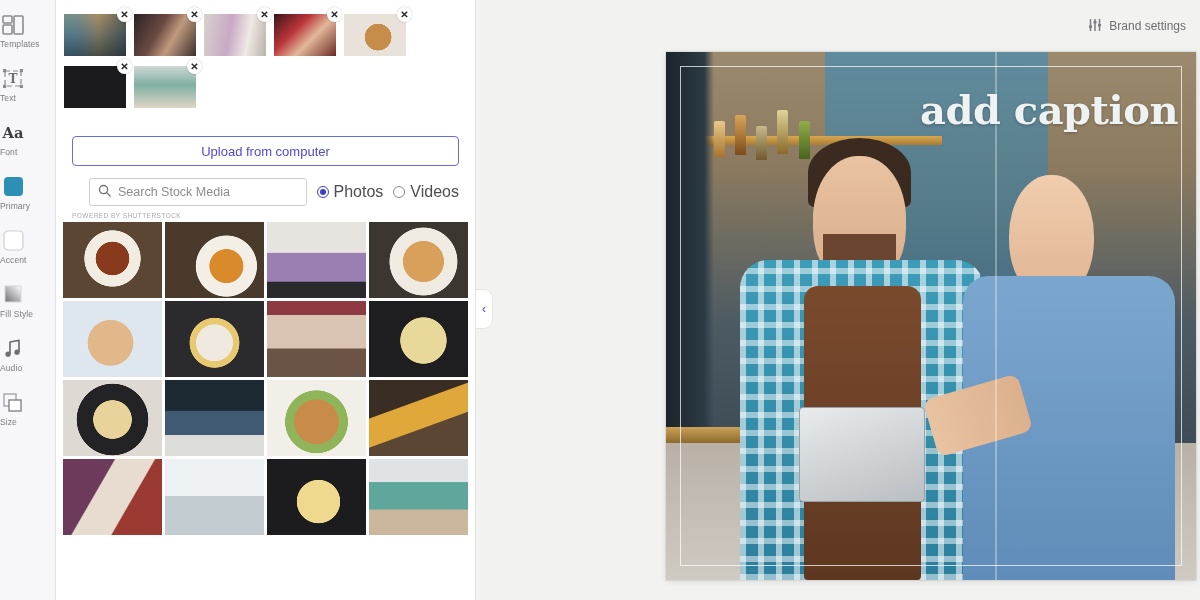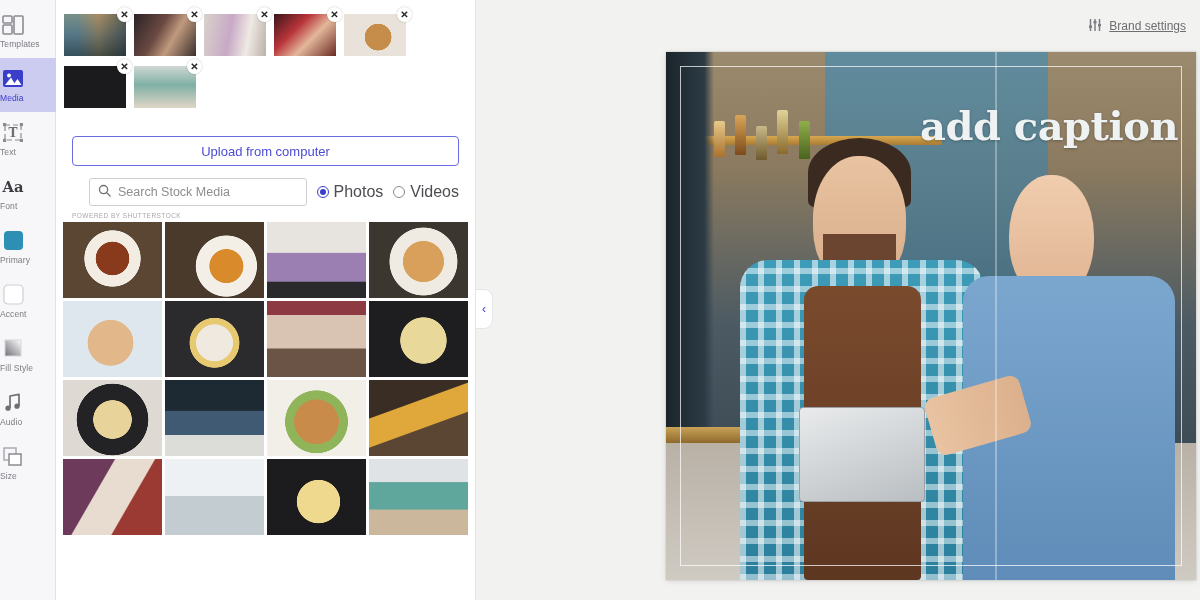--- a/index.html
+++ b/index.html
@@ -140,21 +140,20 @@
   
   #workspace { position: relative; flex: 1 1 auto; height: 600px; background: #f2f2f1; }
   #topbar {
     position: absolute; top: 0; right: 0; height: 52px;
     display: flex; align-items: center; padding-right: 6px;
   }
   #brand-settings {
     display: flex; align-items: center; gap: 7px;
     font-size: 12px; color: #6e6e72; cursor: pointer;
     padding: 6px 8px;
-    text-decoration: underline;
   }
 
   
   #canvas {
     position: absolute; left: 190px; top: 52px;
     width: 530px; height: 528px;
     overflow: hidden;
     box-shadow: 0 0 0 1px rgba(0,0,0,.05), 0 1px 6px rgba(0,0,0,.12);
     background: #213541;
   }
@@ -168,21 +167,21 @@
     position: absolute; left: 0; right: 18px; top: 38px;
     text-align: right;
     font-family: "DejaVu Serif", serif;
     font-weight: bold;
     font-size: 40px; line-height: 1.02;
     color: #eef2f3;
     text-shadow: 0 1px 3px rgba(0,0,0,.28);
     letter-spacing: -.5px;
     cursor: text;
   }
-  #caption .l2 { display: block; margin-top: 16px; }
+  #caption .l2 { display: block; }
 
   
   .scene { position: absolute; inset: 0; overflow: hidden; }
   .sc-wall {
     position: absolute; inset: 0;
     background:
       linear-gradient(180deg,#9c8a6e 0%, #8b7a5f 22%, #4b5a63 52%, #2c3b45 100%);
   }
   .sc-shelf {
     position: absolute; left: 6%; top: 16%; width: 46%; height: 9px;
@@ -280,31 +279,20 @@
       <span class="rail-glyph">
         <svg width="22" height="20" viewBox="0 0 22 20">
             <rect x="1" y="1" width="9" height="7" rx="1" fill="none" stroke="#8b8b92" stroke-width="1.6"></rect>
             <rect x="12" y="1" width="9" height="18" rx="1" fill="none" stroke="#8b8b92" stroke-width="1.6"></rect>
             <rect x="1" y="10" width="9" height="9" rx="1" fill="none" stroke="#8b8b92" stroke-width="1.6"></rect>
           </svg>
       </span>
       <span class="rail-label">Templates</span>
     </div>
 
-    <div class="rail-item active">
-      <span class="rail-glyph">
-        <svg width="22" height="20" viewBox="0 0 22 20">
-            <rect x="1" y="1" width="20" height="17" rx="2" fill="#3a3ec9"></rect>
-            <circle cx="7" cy="6.5" r="2" fill="#fff"></circle>
-            <path d="M3 16 L9 8.5 L13.5 16 Z" fill="#fff"></path>
-            <path d="M11 16 L15.5 10 L19.5 16 Z" fill="#fff"></path>
-          </svg>
-      </span>
-      <span class="rail-label">Media</span>
-    </div>
 
     <div class="rail-item">
       <span class="rail-glyph">
         <svg width="22" height="20" viewBox="0 0 22 20">
             <rect x="3" y="2" width="16" height="15" fill="none" stroke="#8b8b92" stroke-width="1.2" stroke-dasharray="5 3"></rect>
             <text x="11" y="14" font-family="DejaVu Serif, serif" font-size="12" font-weight="bold" fill="#6e6e75" text-anchor="middle">T</text>
             <rect x="1" y="0" width="3.2" height="3.2" fill="#8b8b92"></rect>
             <rect x="17.8" y="0" width="3.2" height="3.2" fill="#8b8b92"></rect>
             <rect x="1" y="15.8" width="3.2" height="3.2" fill="#8b8b92"></rect>
             <rect x="17.8" y="15.8" width="3.2" height="3.2" fill="#8b8b92"></rect>

